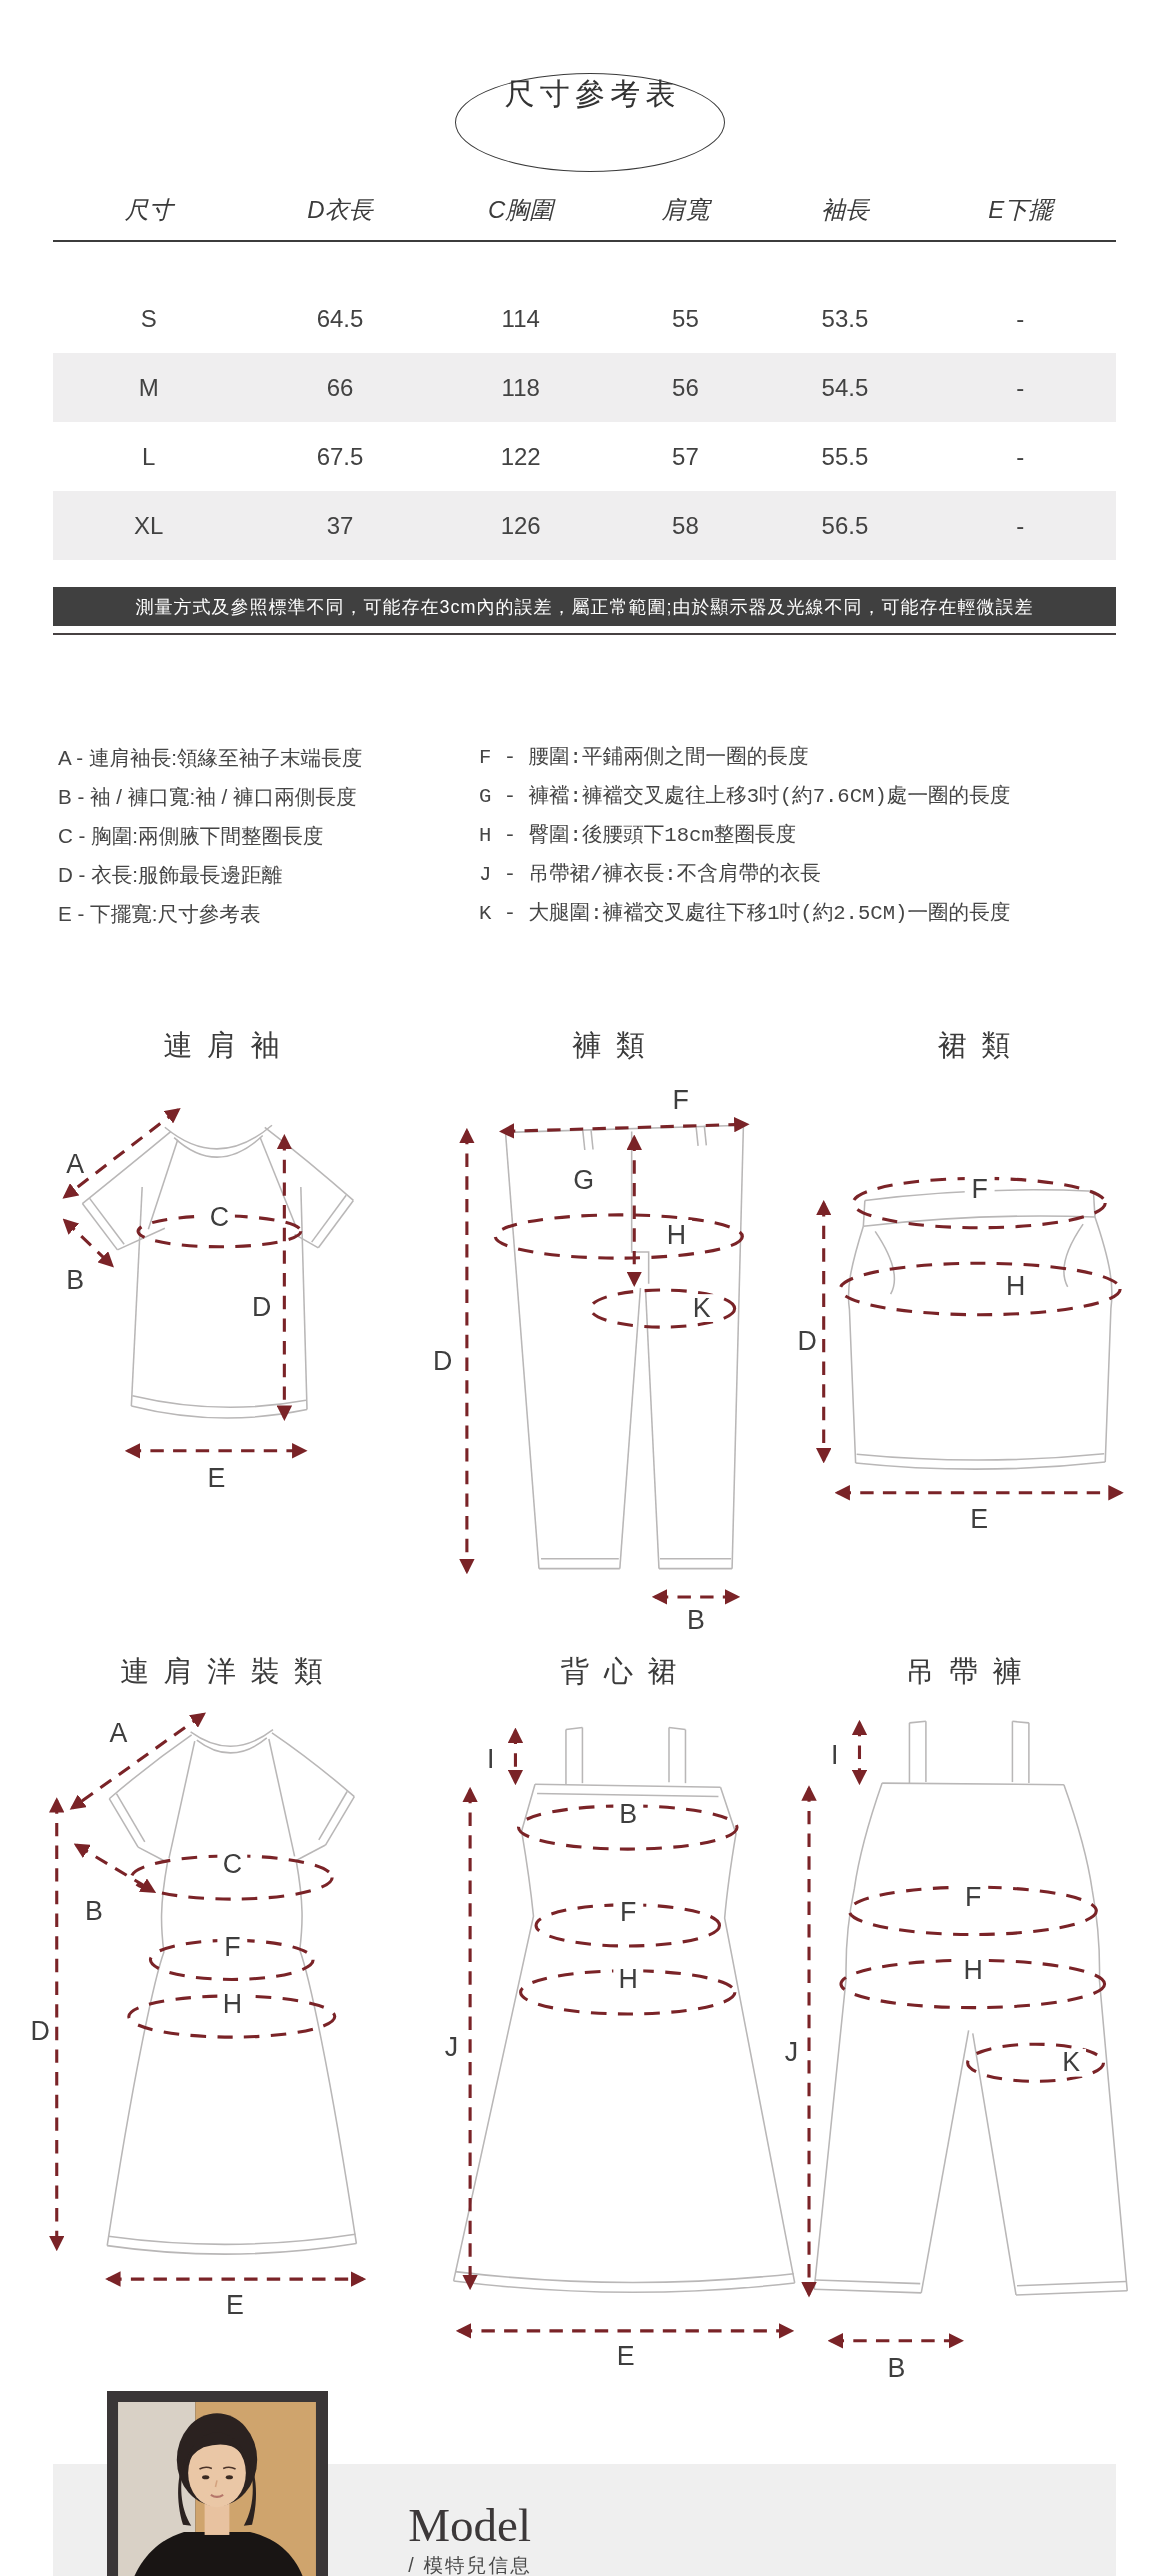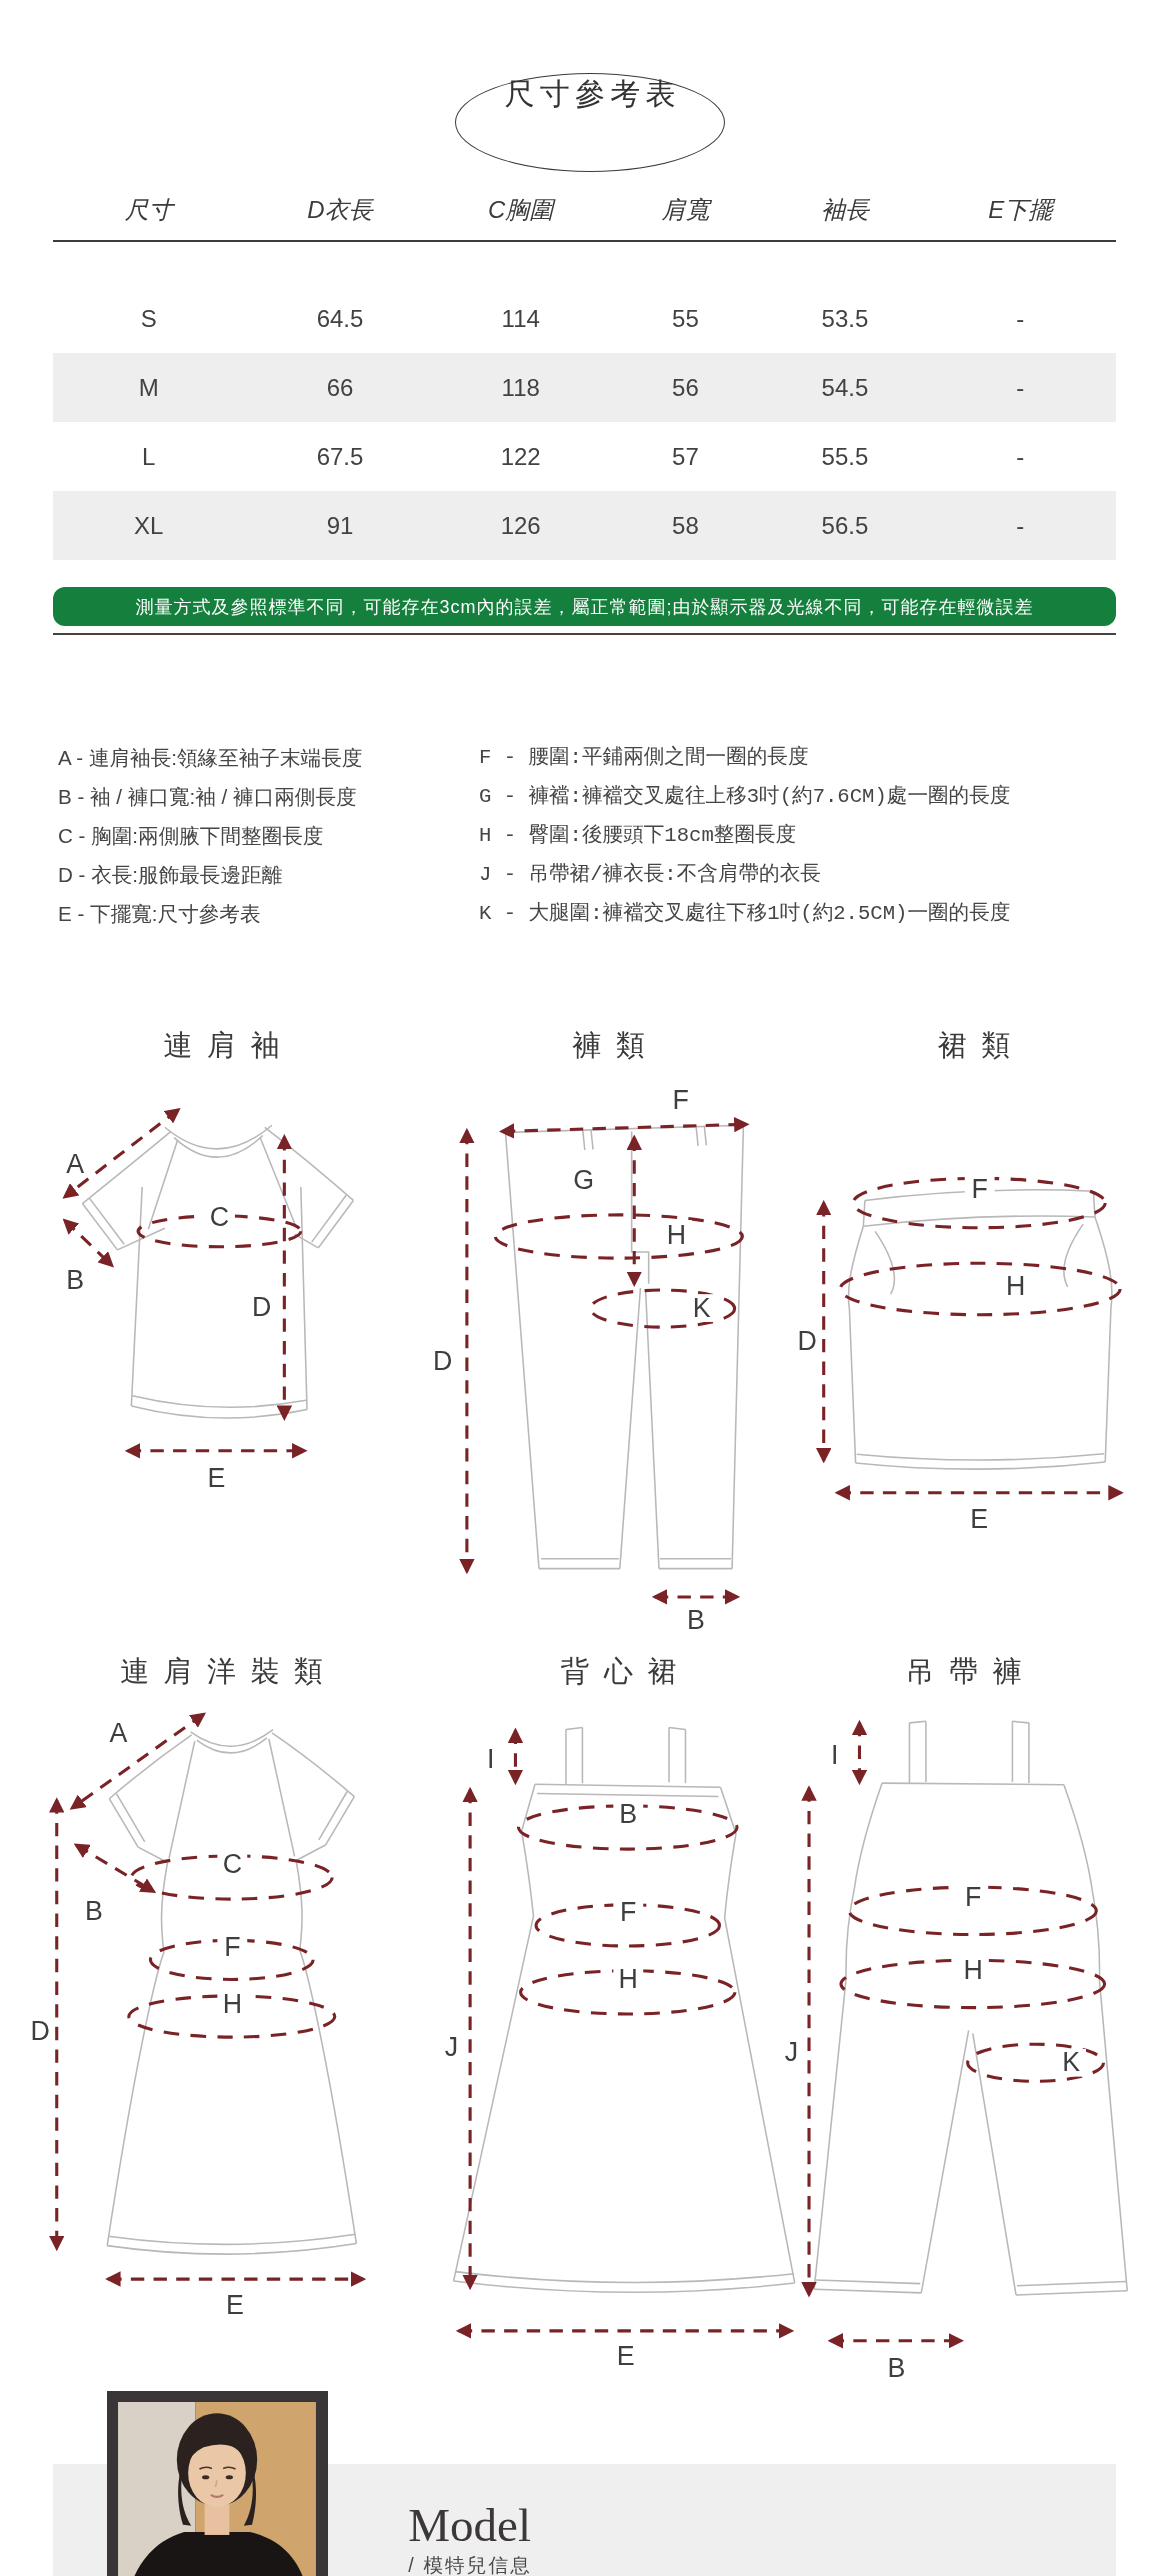--- a/index.html
+++ b/index.html
@@ -26,23 +26,23 @@
   }
   .t-head { height:36px; font-size:24px; font-weight:500; color:#3b3b3b;font-style:italic; }
   .t-underline { left:53px; top:240px; width:1063px; height:2.1px; background:#3c3c3c; }
   .t-body { left:53px; top:284px; width:1063px; }
   .t-body .t-row { height:69px; font-size:24px; color:#424242; }
   .t-row.alt { background:#efeeef; }
 
   
   .note-banner {
     left:53px; top:587px; width:1063px; height:39px;
-    background:#15803d; color:#ffffff;
+    background:#404040; color:#ffffff;
     display:flex; align-items:center; justify-content:center;
-    font-size:18px; letter-spacing:1px;border-radius:12px;
+    font-size:18px; letter-spacing:1px;
   }
   .divider { left:53px; top:633px; width:1063px; height:2.1px; background:#474142; }
 
   
   .legend-col { top:738px; font-size:20.6px; line-height:39px; color:#454545; white-space:nowrap; }
   .legend-left  { left:58px;  width:422px; }
   .legend-right { left:479px;  width:659px;font-family:Liberation Mono, monospace; }
 
   
   .fig-title {
@@ -105,21 +105,21 @@
     <div class="t-row">
       <span>L</span>
       <span>67.5</span>
       <span>122</span>
       <span>57</span>
       <span>55.5</span>
       <span>-</span>
     </div>
     <div class="t-row alt">
       <span>XL</span>
-      <span>91</span>
+      <span>37</span>
       <span>126</span>
       <span>58</span>
       <span>56.5</span>
       <span>-</span>
     </div>
   </div>
 
   <div class="abs note-banner">
     <span>測量方式及參照標準不同，可能存在3cm內的誤差，屬正常範圍;由於顯示器及光線不同，可能存在輕微誤差</span>
   </div>

